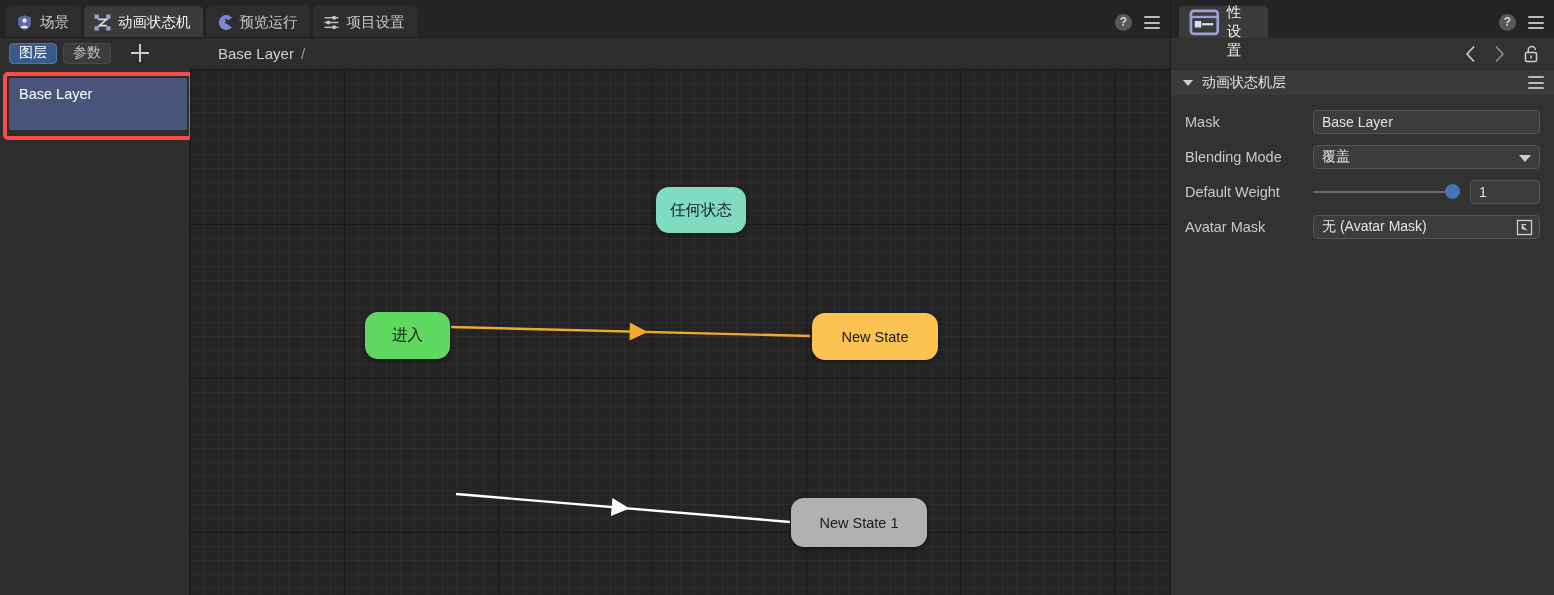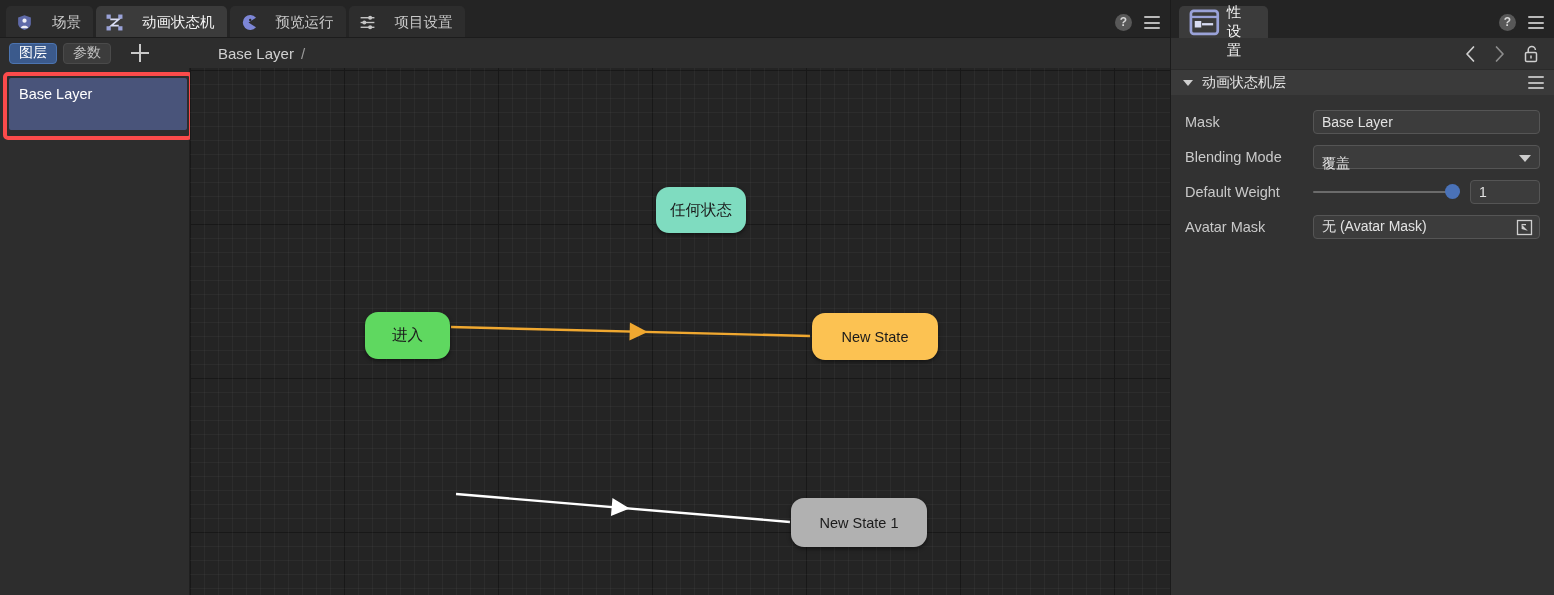--- a/index.html
+++ b/index.html
@@ -29,21 +29,21 @@
     padding-left: 6px;
     flex: none;
   }
   .tabstrip::after{
     content:""; position:absolute; left:0; right:0; bottom:0;
     height:1px; background:#1c1c1c;
   }
   .tab {
     position: relative;
     height: 32px;
-    display: flex; align-items: center; gap: 19px;
+    display: flex; align-items: center; gap: 7px;
     padding: 0 12px 0 10px;
     margin-right: 3px;
     border-radius: 5px 5px 0 0;
     background: #2d2d2d;
     color: #c8c8c8;
     font-size: 14.5px;
     white-space: nowrap;
     cursor: pointer;
   }
   .tab.active { background: #3b3b3b; color: #f2f2f2; }
@@ -239,21 +239,21 @@
     background: #3c79d6; border: 1px solid #5e93e0;
     display: flex; align-items: center; justify-content: center;
     cursor: pointer;
   }
   .dropdown {
     flex: 1; height: 24px;
     background: #3c3c3c;
     border: 1px solid #555;
     border-radius: 4px;
     color: #e2e2e2; font-size: 14px;
-    display: flex; align-items: flex-start;
+    display: flex; align-items: center;
     padding: 9px 8px;
     position: relative;
     cursor: pointer;
   }
   .caret {
     position: absolute; right: 8px; top: 50%;
     margin-top: -2px;
     width: 0; height: 0;
     border-left: 6px solid transparent;
     border-right: 6px solid transparent;

